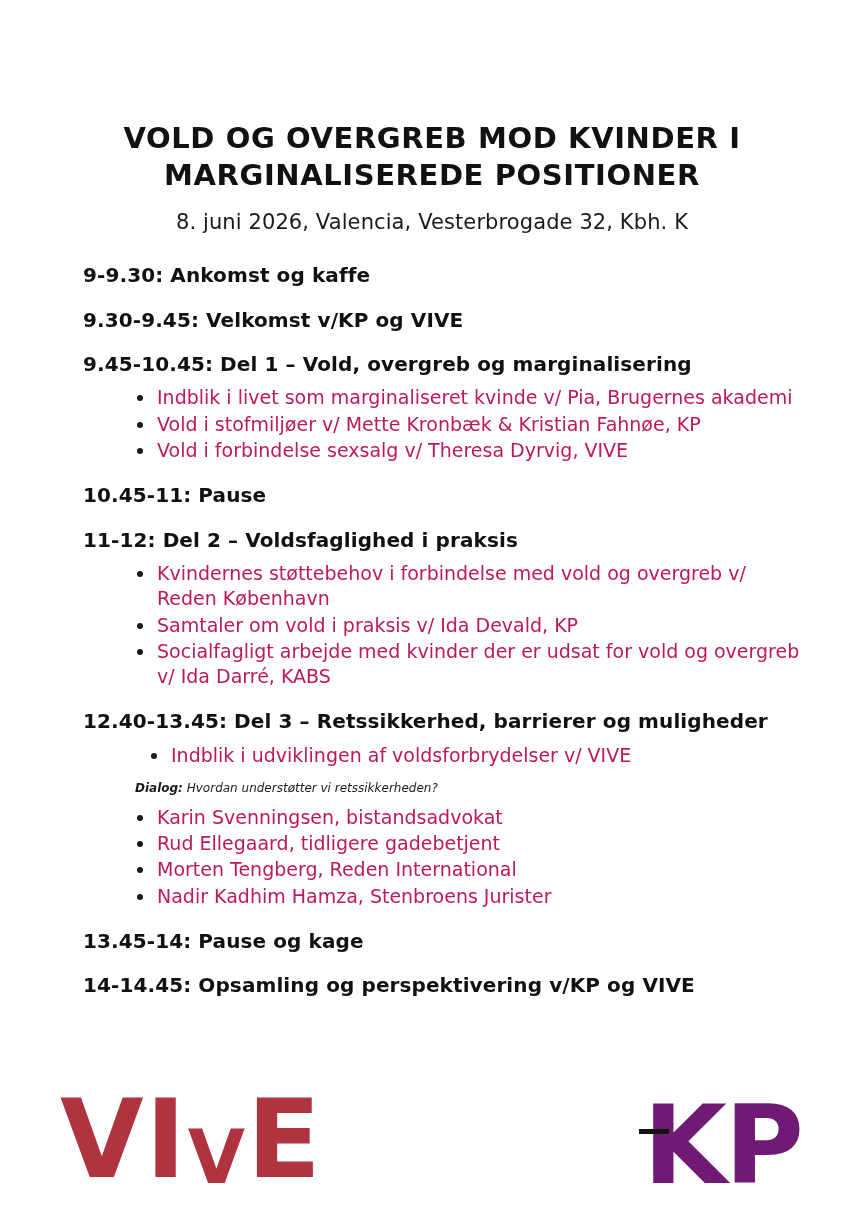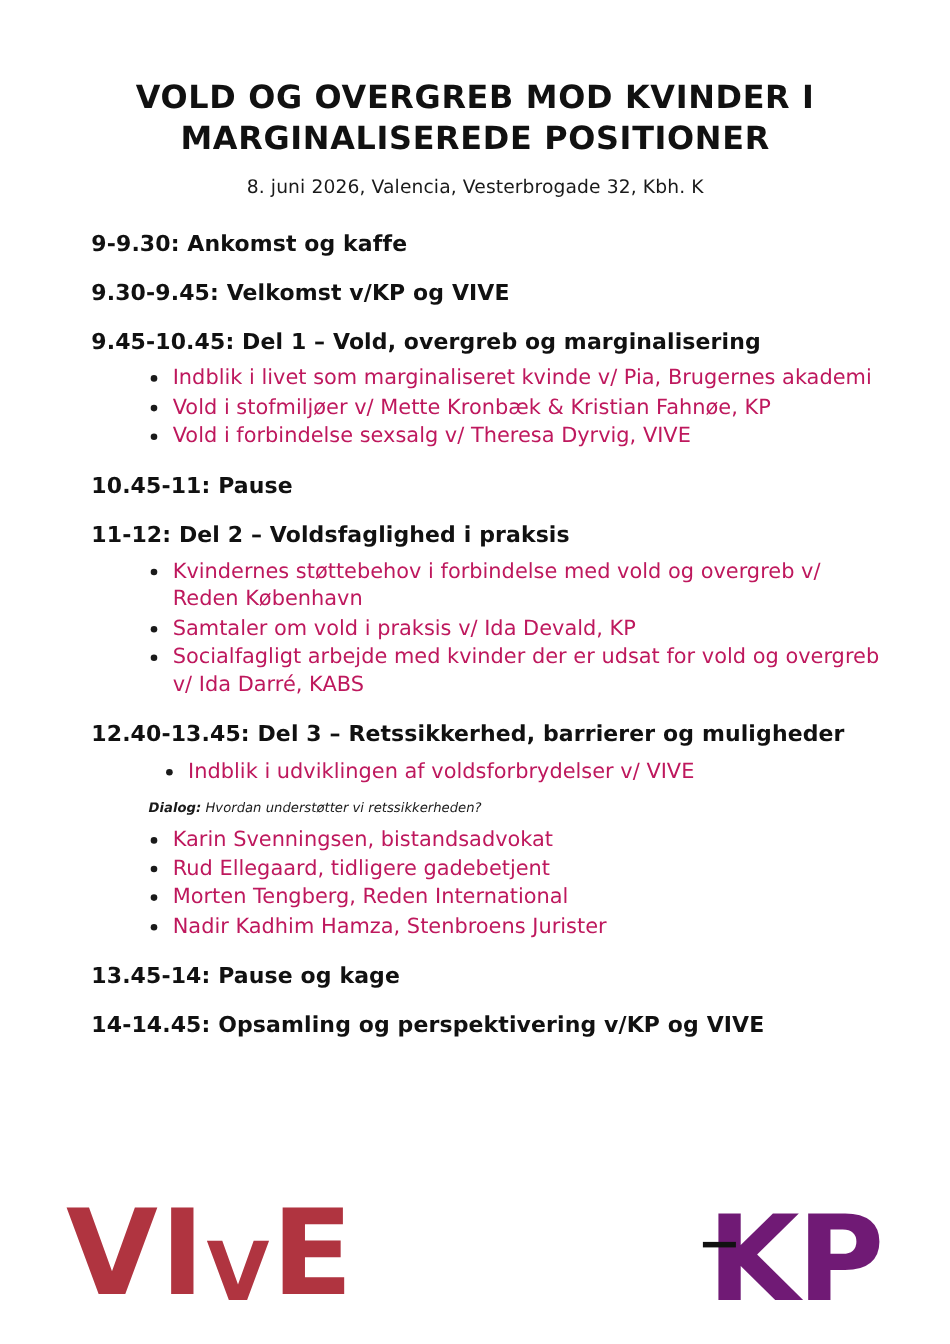--- a/index.html
+++ b/index.html
@@ -12,37 +12,37 @@
     height: 1222px;
     position: relative;
     font-family: "DejaVu Sans", sans-serif;
     color: #1a1a1a;
     overflow: hidden;
   }
   .page {
     width: 864px;
     height: 1222px;
     box-sizing: border-box;
-    padding: 48px 62px 0 62px;
+    padding: 98px 62px 0 62px;
     position: relative;
     border-radius: 15px;
   }
   .title {
     text-align: center;
     font-weight: bold;
     font-size: 29px;
     letter-spacing: 0.6px;
     line-height: 1.28;
     margin: 22px 34px 0 34px;
     text-transform: uppercase;
     color: #111111;
   }
   .subtitle {
     text-align: center;
-    font-size: 17px;
+    font-size: 21px;
     margin-top: 16px;
     color: #1a1a1a;
     letter-spacing: 0.1px;
   }
   .agenda {
     margin-top: 28px;
     padding-left: 21px;
   }
   .session-head {
     font-weight: bold;

